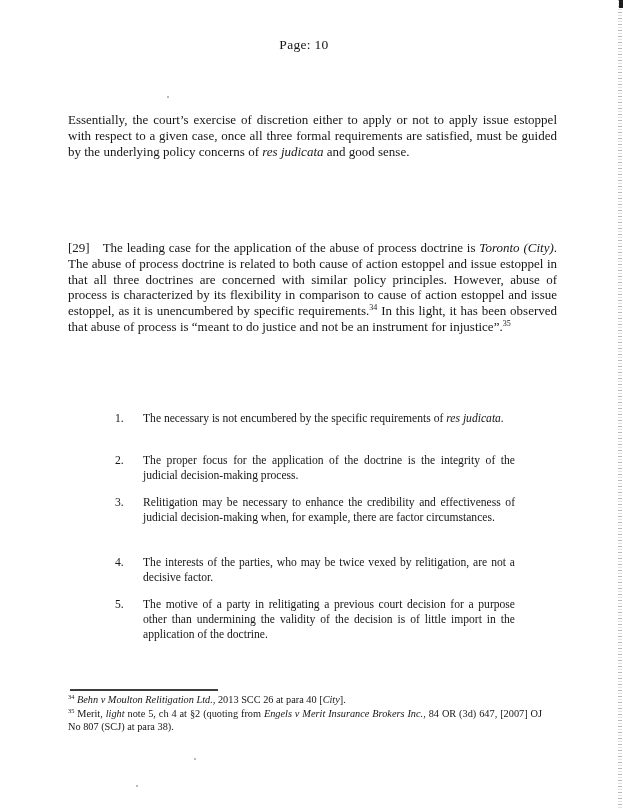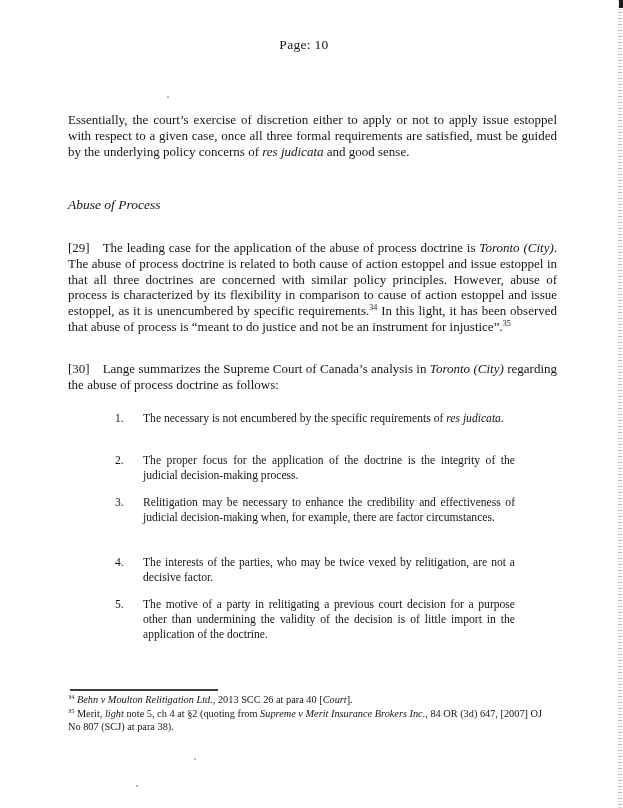--- a/index.html
+++ b/index.html
@@ -67,25 +67,23 @@
 </style>
 </head>
 <body>
 
 <div class="page">
 
   <div class="hdr">Page: 10</div>
 
   <div class="para p1"><span>Essentially, the court’s exercise of discretion either to apply or not to apply issue estoppel with respect to a given case, once all three formal requirements are satisfied, must be guided by the underlying policy concerns of </span><span style="font-style: italic;">res judicata</span><span> and good sense.</span></div>
 
-  <div class="section-heading">Abuse of Process</div>
 
   <div class="para p29"><span>[29] The leading case for the application of the abuse of process doctrine is </span><span style="font-style: italic;">Toronto (City)</span><span>. The abuse of process doctrine is related to both cause of action estoppel and issue estoppel in that all three doctrines are concerned with similar policy principles. However, abuse of process is characterized by its flexibility in comparison to cause of action estoppel and issue estoppel, as it is unencumbered by specific requirements.</span><sup>34</sup><span> In this light, it has been observed that abuse of process is “meant to do justice and not be an instrument for injustice”.</span><sup>35</sup></div>
 
-  <div class="para p30"><span>[30] Lange summarizes the Supreme Court of Canada’s analysis in </span><span style="font-style: italic;">Toronto (City)</span><span> regarding the abuse of process doctrine as follows:</span></div>
 
   <div class="li li1">
     <span class="num">1.</span>
     <div class="body"><span>The necessary is not encumbered by the specific requirements of </span><span style="font-style: italic;">res judicata.</span></div>
   </div>
   <div class="li li2">
     <span class="num">2.</span>
     <div class="body"><span>The proper focus for the application of the doctrine is the integrity of the judicial decision-making process.</span></div>
   </div>
   <div class="li li3">
@@ -97,22 +95,22 @@
     <div class="body"><span>The interests of the parties, who may be twice vexed by relitigation, are not a decisive factor.</span></div>
   </div>
   <div class="li li5">
     <span class="num">5.</span>
     <div class="body"><span>The motive of a party in relitigating a previous court decision for a purpose other than undermining the validity of the decision is of little import in the application of the doctrine.</span></div>
   </div>
 
   <div class="fnrule"></div>
 
   <div class="footnotes">
-    <div class="footnote"><sup>34</sup><span> </span><span style="font-style: italic;">Behn v Moulton Relitigation Ltd.</span><span>, 2013 SCC 26 at para 40 [</span><span style="font-style: italic;">Court</span><span>].</span></div>
-    <div class="footnote"><sup>35</sup><span> Merit, </span><span style="font-style: italic;">light</span><span> note 5, ch 4 at §2 (quoting from </span><span style="font-style: italic;">Supreme v Merit Insurance Brokers Inc.</span><span>, 84 OR (3d) 647, [2007] OJ No 807 (SCJ) at para 38).</span></div>
+    <div class="footnote"><sup>34</sup><span> </span><span style="font-style: italic;">Behn v Moulton Relitigation Ltd.</span><span>, 2013 SCC 26 at para 40 [</span><span style="font-style: italic;">City</span><span>].</span></div>
+    <div class="footnote"><sup>35</sup><span> Merit, </span><span style="font-style: italic;">light</span><span> note 5, ch 4 at §2 (quoting from </span><span style="font-style: italic;">Engels v Merit Insurance Brokers Inc.</span><span>, 84 OR (3d) 647, [2007] OJ No 807 (SCJ) at para 38).</span></div>
   </div>
 
   <div class="edge-dots"></div>
   <div class="edge-top-mark"></div>
   <div class="speck speck1"></div>
   <div class="speck speck2"></div>
   <div class="speck speck3"></div>
 
 </div>
 

